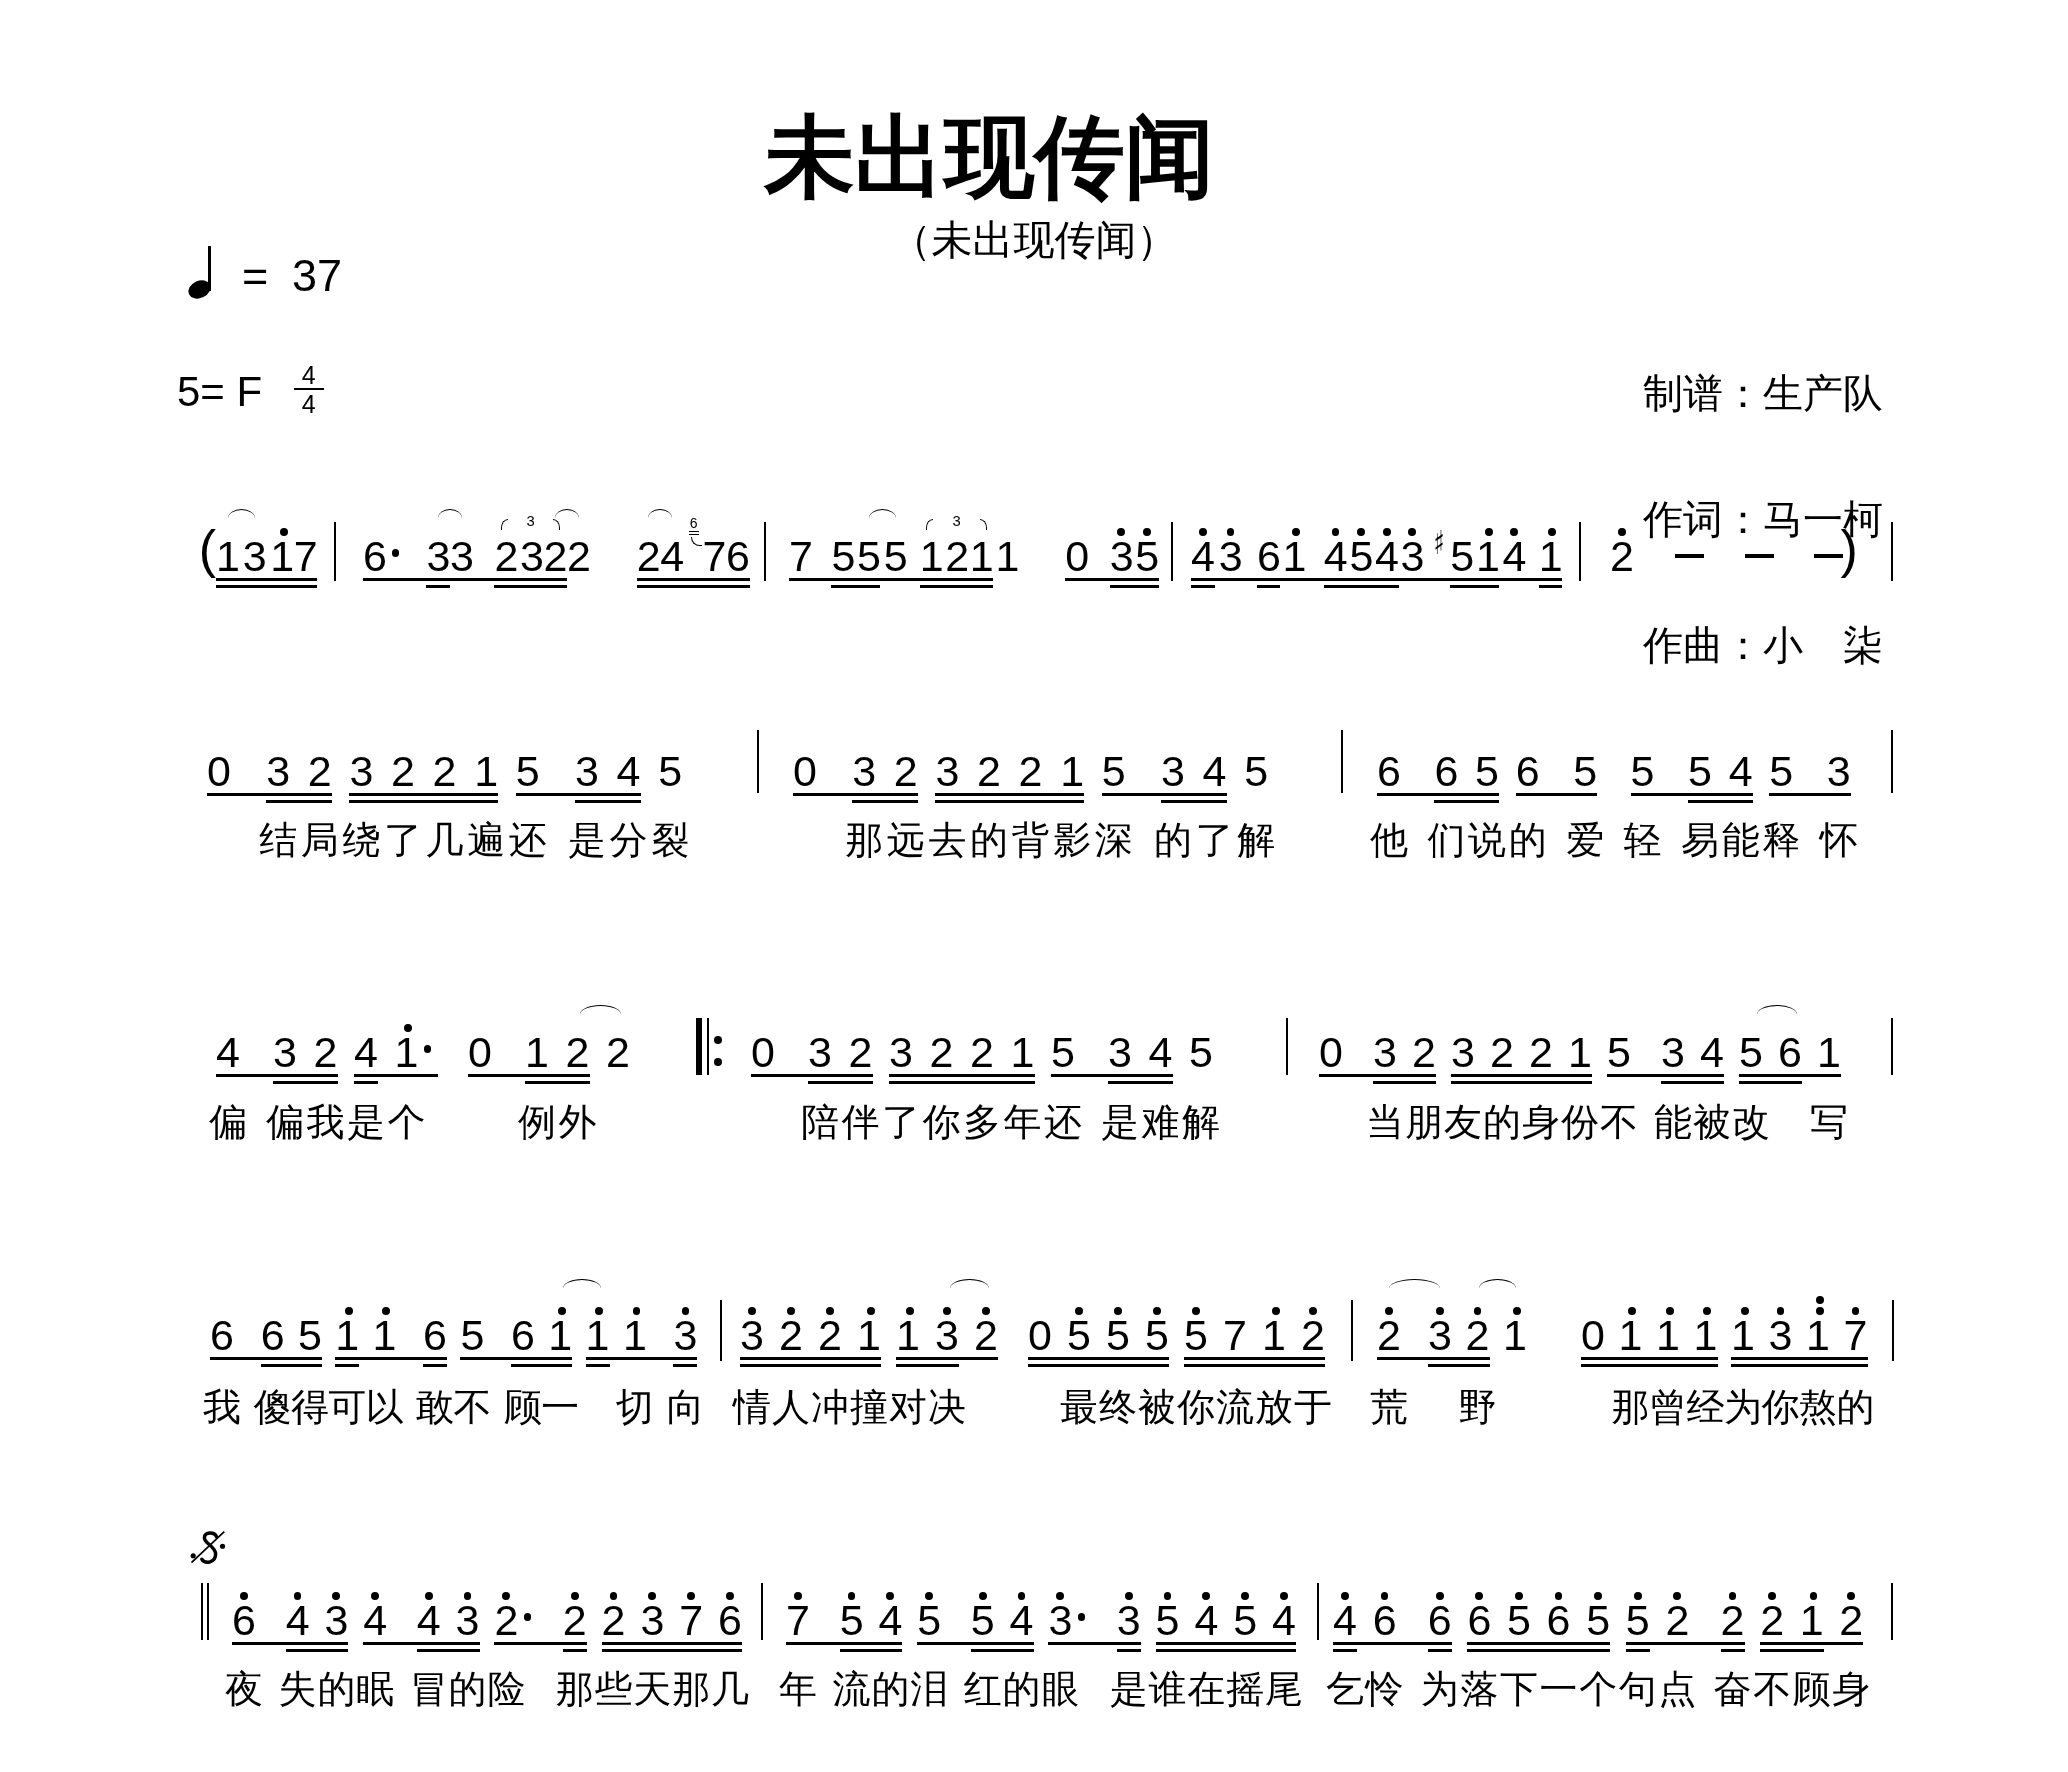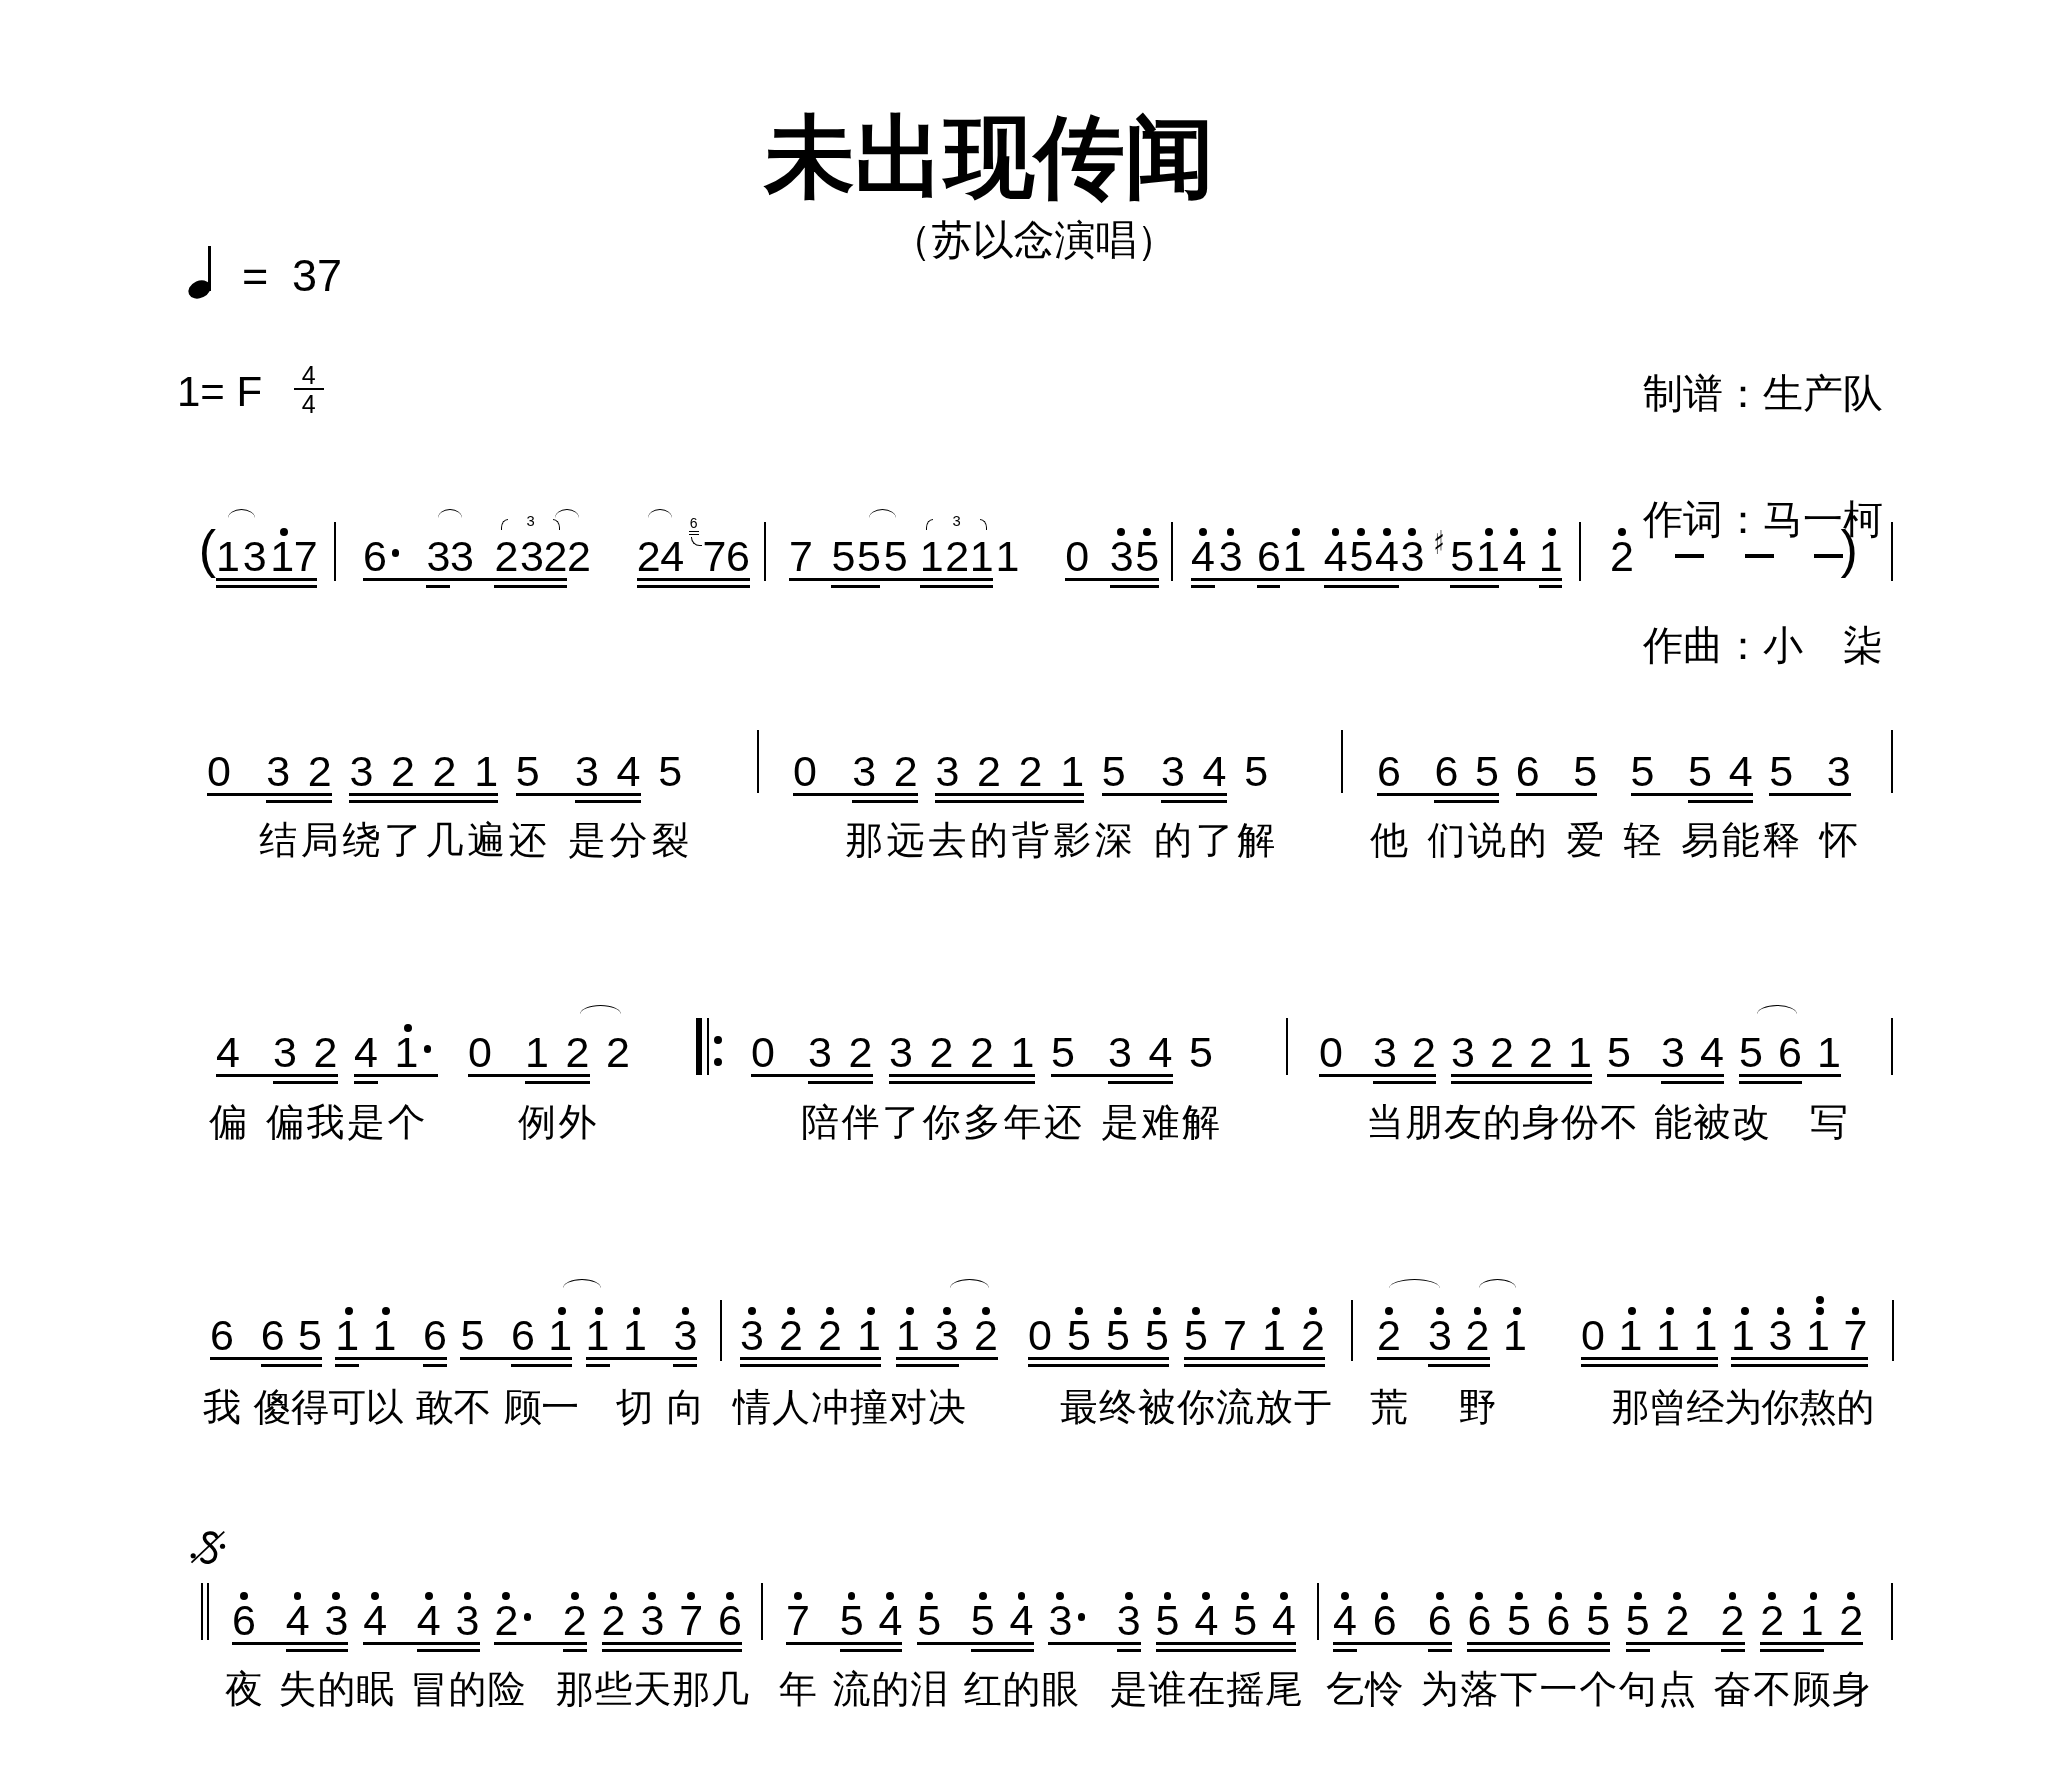--- a/index.html
+++ b/index.html
@@ -47,32 +47,32 @@
   .thook.right{right:0;border-right:1.4px solid #000;border-top-right-radius:7px 8.7px;}
 
   .bar{position:absolute;width:2.2px;background:#000;}
   .bar.thick{width:6px;}
   .rdot{position:absolute;width:7.8px;height:7.8px;border-radius:50%;background:#000;}
 </style>
 </head>
 <body>
 
 <h1 class="title">未出现传闻</h1>
-<div class="subtitle">（苏以念演唱）</div>
+<div class="subtitle">（未出现传闻）</div>
 
 <div>
   <span class="qnote">
     <i class="stem"></i>
     <i class="head"></i>
   </span>
   <span class="teq">=</span>
   <span class="tbpm">37</span>
 </div>
 
-<div class="key">1= F</div>
+<div class="key">5= F</div>
 <div>
   <span class="ts ts-top">4</span>
   <span class="ts-line"></span>
   <span class="ts ts-bot">4</span>
 </div>
 
 <div class="credits">
   <span class="credit-row"><span>制谱：</span><span>生产队</span></span>
   <span class="credit-row"><span>作词：</span><span>马一柯</span></span>
   <span class="credit-row"><span>作曲：</span><span>小　柒</span></span>

